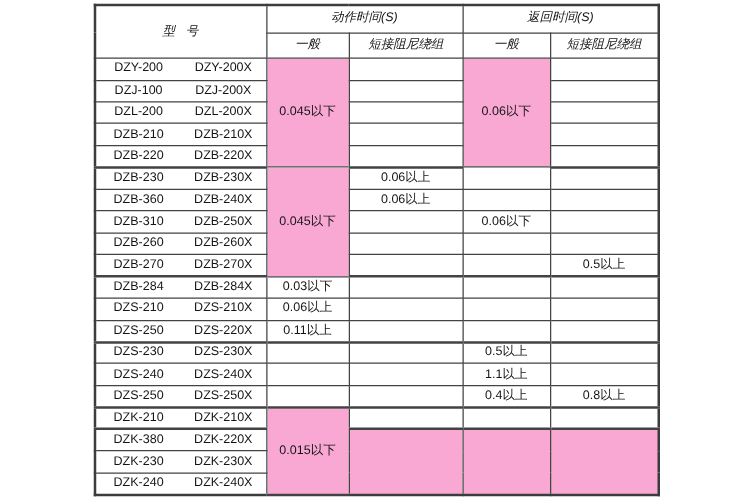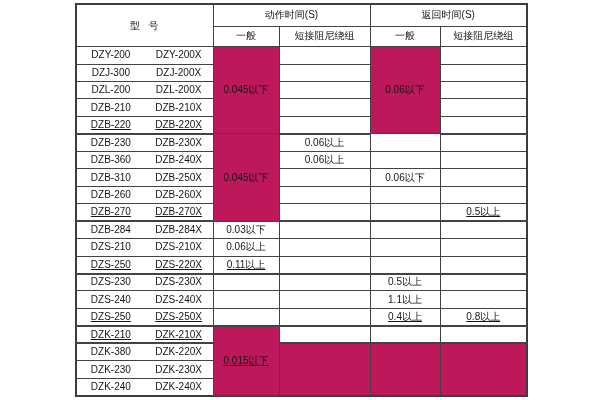--- a/index.html
+++ b/index.html
@@ -15,28 +15,28 @@
     border:2px solid #3c3c3c;background:#ffffff;
   }
   th,td{
     border:1px solid #434343;
     padding:0;margin:0;
     font-size:10px;font-weight:normal;color:#151515;
     text-align:center;vertical-align:middle;
     overflow:hidden;white-space:nowrap;
     line-height:1;
   }
-  tr.hdr1 th{height:20px;}
-  tr.hdr2 th{height:19px;}
+  tr.hdr1 th{height:20px;font-style:italic;}
+  tr.hdr2 th{height:19px;font-style:italic;}
   tr.datarow{height:17px;}
   th.model-hdr{white-space:pre;letter-spacing:1px;}
   .model-pair{display:flex;width:100%;}
   .model-pair span{flex:1 1 50%;text-align:center;}
-  tr.group-end td{border-bottom-width:2px;text-decoration:underline;}
-  td.merged{background:#be185d;}
+  tr.group-end td{border-bottom-width:2px;}
+  td.merged{background:#f9a8d4;}
 </style>
 </head>
 <body>
 
 <div class="table-wrap">
   <table>
     <colgroup>
       <col style="width:137px">
       <col style="width:66px">
       <col style="width:91px">
@@ -65,21 +65,21 @@
             </div>
           </td>
       <td rowspan="5" class="merged">0.045以下</td>
       <td></td>
       <td rowspan="5" class="merged">0.06以下</td>
       <td></td>
     </tr>
     <tr class="datarow">
       <td>
             <div class="model-pair">
-              <span>DZJ-300</span>
+              <span>DZJ-100</span>
               <span>DZJ-200X</span>
             </div>
           </td>
       <td></td>
       <td></td>
     </tr>
     <tr class="datarow">
       <td>
             <div class="model-pair">
               <span>DZL-200</span>

